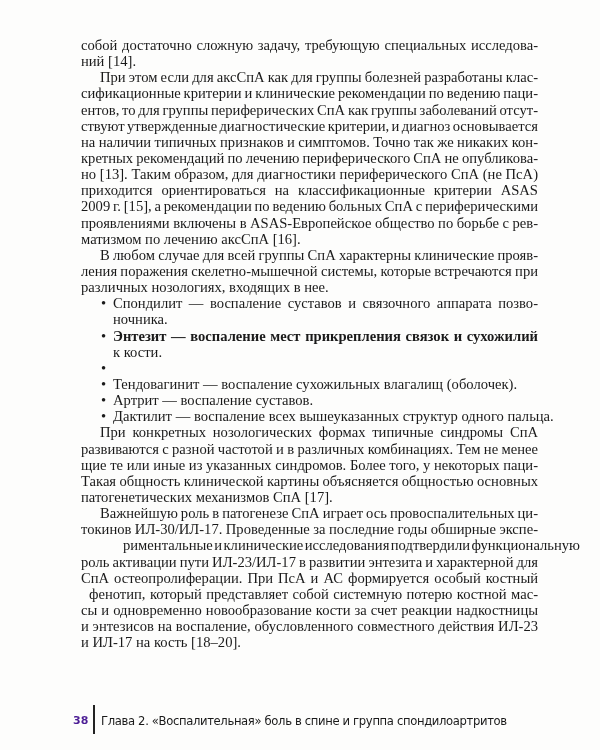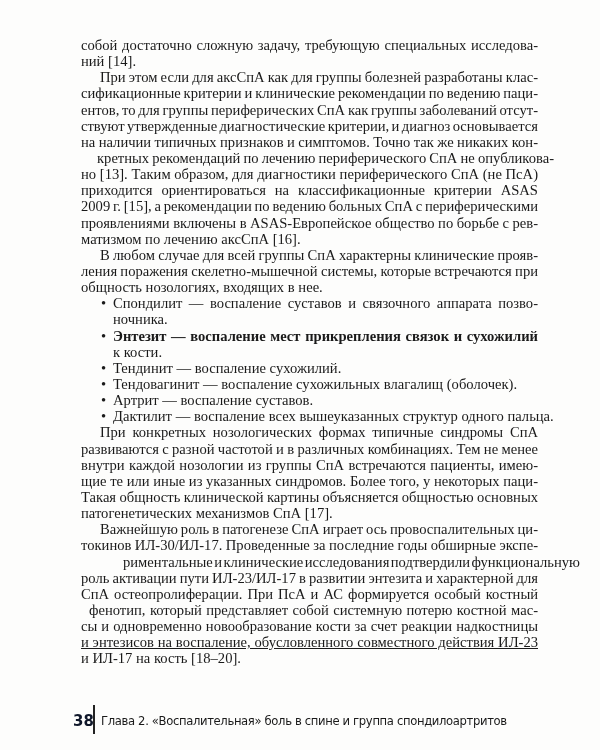--- a/index.html
+++ b/index.html
@@ -62,24 +62,24 @@
       left: 0;
       top: 705px;
       width: 600px;
       height: 30px;
       font-family: "DejaVu Sans", "Liberation Sans", sans-serif;
     }
     .page-number {
       position: absolute;
       left: 73px;
       top: 9px;
-      font-size: 15px;
+      font-size: 11px;
       font-weight: bold;
       line-height: 14px;
-      color: #0f172a;
+      color: #4c1d95;
     }
     .footer-rule {
       position: absolute;
       left: 93px;
       top: 0;
       width: 2px;
       height: 29px;
       background: #222;
     }
     .running-title {
@@ -98,51 +98,50 @@
 
 <div class="page">
   <div class="body-text" id="body-text">
       <span class="line"><span style="word-spacing: 0px;">собой достаточно сложную задачу, требующую специальных исследова-</span></span>
       <span class="line last"><span>ний [14].</span></span>
       <span class="line indent"><span style="word-spacing: -0.510938px;">При этом если для аксСпА как для группы болезней разработаны клас-</span></span>
       <span class="line"><span style="word-spacing: -0.752232px;">сификационные критерии и клинические рекомендации по ведению паци-</span></span>
       <span class="line"><span style="word-spacing: -0.901042px;">ентов, то для группы периферических СпА как группы заболеваний отсут-</span></span>
       <span class="line"><span style="word-spacing: -1.3125px;">ствуют утвержденные диагностические критерии, и диагноз основывается</span></span>
       <span class="line"><span style="word-spacing: -0.2375px;">на наличии типичных признаков и симптомов. Точно так же никаких кон-</span></span>
-      <span class="line"><span style="word-spacing: -0.515625px; margin-left: 16px;">кретных рекомендаций по лечению периферического СпА не опубликова-</span></span>
+      <span class="line"><span style="word-spacing: -0.515625px;">кретных рекомендаций по лечению периферического СпА не опубликова-</span></span>
       <span class="line"><span style="word-spacing: 0px;">но [13]. Таким образом, для диагностики периферического СпА (не ПсА)</span></span>
       <span class="line"><span style="word-spacing: 0px;">приходится ориентироваться на классификационные критерии ASAS</span></span>
       <span class="line"><span style="word-spacing: -0.870313px;">2009 г. [15], а рекомендации по ведению больных СпА с периферическими</span></span>
       <span class="line"><span style="word-spacing: -0.185547px;">проявлениями включены в ASAS-Европейское общество по борьбе с рев-</span></span>
       <span class="line last"><span>матизмом по лечению аксСпА [16].</span></span>
       <span class="line indent"><span style="word-spacing: -0.366319px;">В любом случае для всей группы СпА характерны клинические прояв-</span></span>
       <span class="line"><span style="word-spacing: -0.377604px;">ления поражения скелетно-мышечной системы, которые встречаются при</span></span>
-      <span class="line last"><span>общность нозологиях, входящих в нее.</span></span>
+      <span class="line last"><span>различных нозологиях, входящих в нее.</span></span>
       <span class="line bullet"><span class="bullet-dot">•</span><span style="word-spacing: 0px; margin-top: 8px;">Спондилит — воспаление суставов и связочного аппарата позво-</span></span>
       <span class="line bullet-cont last"><span>ночника.</span></span>
       <span class="line bullet"><span class="bullet-dot">•</span><span style="word-spacing: 0px; font-weight: bold;">Энтезит — воспаление мест прикрепления связок и сухожилий</span></span>
       <span class="line bullet-cont last"><span>к кости.</span></span>
-      <span class="line bullet last"><span class="bullet-dot">•</span><span>Тендинит — воспаление сухожилий.</span></span>
+      <span class="line bullet last"><span class="bullet-dot">•</span></span>
       <span class="line bullet last"><span class="bullet-dot">•</span><span>Тендовагинит — воспаление сухожильных влагалищ (оболочек).</span></span>
       <span class="line bullet last"><span class="bullet-dot">•</span><span>Артрит — воспаление суставов.</span></span>
       <span class="line bullet last"><span class="bullet-dot">•</span><span>Дактилит — воспаление всех вышеуказанных структур одного пальца.</span></span>
       <span class="line indent"><span style="word-spacing: 0px;">При конкретных нозологических формах типичные синдромы СпА</span></span>
       <span class="line"><span style="word-spacing: -0.3px;">развиваются с разной частотой и в различных комбинациях. Тем не менее</span></span>
-      <span class="line"><span style="word-spacing: 0px;">внутри каждой нозологии из группы СпА встречаются пациенты, имею-</span></span>
       <span class="line"><span style="word-spacing: 0px;">щие те или иные из указанных синдромов. Более того, у некоторых паци-</span></span>
       <span class="line"><span style="word-spacing: -0.304688px;">Такая общность клинической картины объясняется общностью основных</span></span>
       <span class="line last"><span>патогенетических механизмов СпА [17].</span></span>
       <span class="line indent"><span style="word-spacing: -0.619141px;">Важнейшую роль в патогенезе СпА играет ось провоспалительных ци-</span></span>
       <span class="line"><span style="word-spacing: -0.174107px;">токинов ИЛ-30/ИЛ-17. Проведенные за последние годы обширные экспе-</span></span>
       <span class="line"><span style="word-spacing: -2.2125px; margin-left: 42px;">риментальные и клинические исследования подтвердили функциональную</span></span>
       <span class="line"><span style="word-spacing: -0.541667px;">роль активации пути ИЛ-23/ИЛ-17 в развитии энтезита и характерной для</span></span>
       <span class="line"><span style="word-spacing: 0px;">СпА остеопролиферации. При ПсА и АС формируется особый костный</span></span>
       <span class="line"><span style="word-spacing: 0px; margin-left: 8px;">фенотип, который представляет собой системную потерю костной мас-</span></span>
       <span class="line"><span style="word-spacing: 0px;">сы и одновременно новообразование кости за счет реакции надкостницы</span></span>
-      <span class="line"><span style="word-spacing: 0px; text-decoration: underline;">и энтезисов на воспаление, обусловленного совместного действия ИЛ-23</span></span>
+      <span class="line"><span style="word-spacing: 0px;">и энтезисов на воспаление, обусловленного совместного действия ИЛ-23</span></span>
       <span class="line last"><span>и ИЛ-17 на кость [18–20].</span></span>
     </div>
 
   <div class="footer">
     <span class="page-number">38</span>
     <span class="footer-rule"></span>
     <span class="running-title">Глава 2. «Воспалительная» боль в спине и группа спондилоартритов</span>
   </div>
 </div>
 

